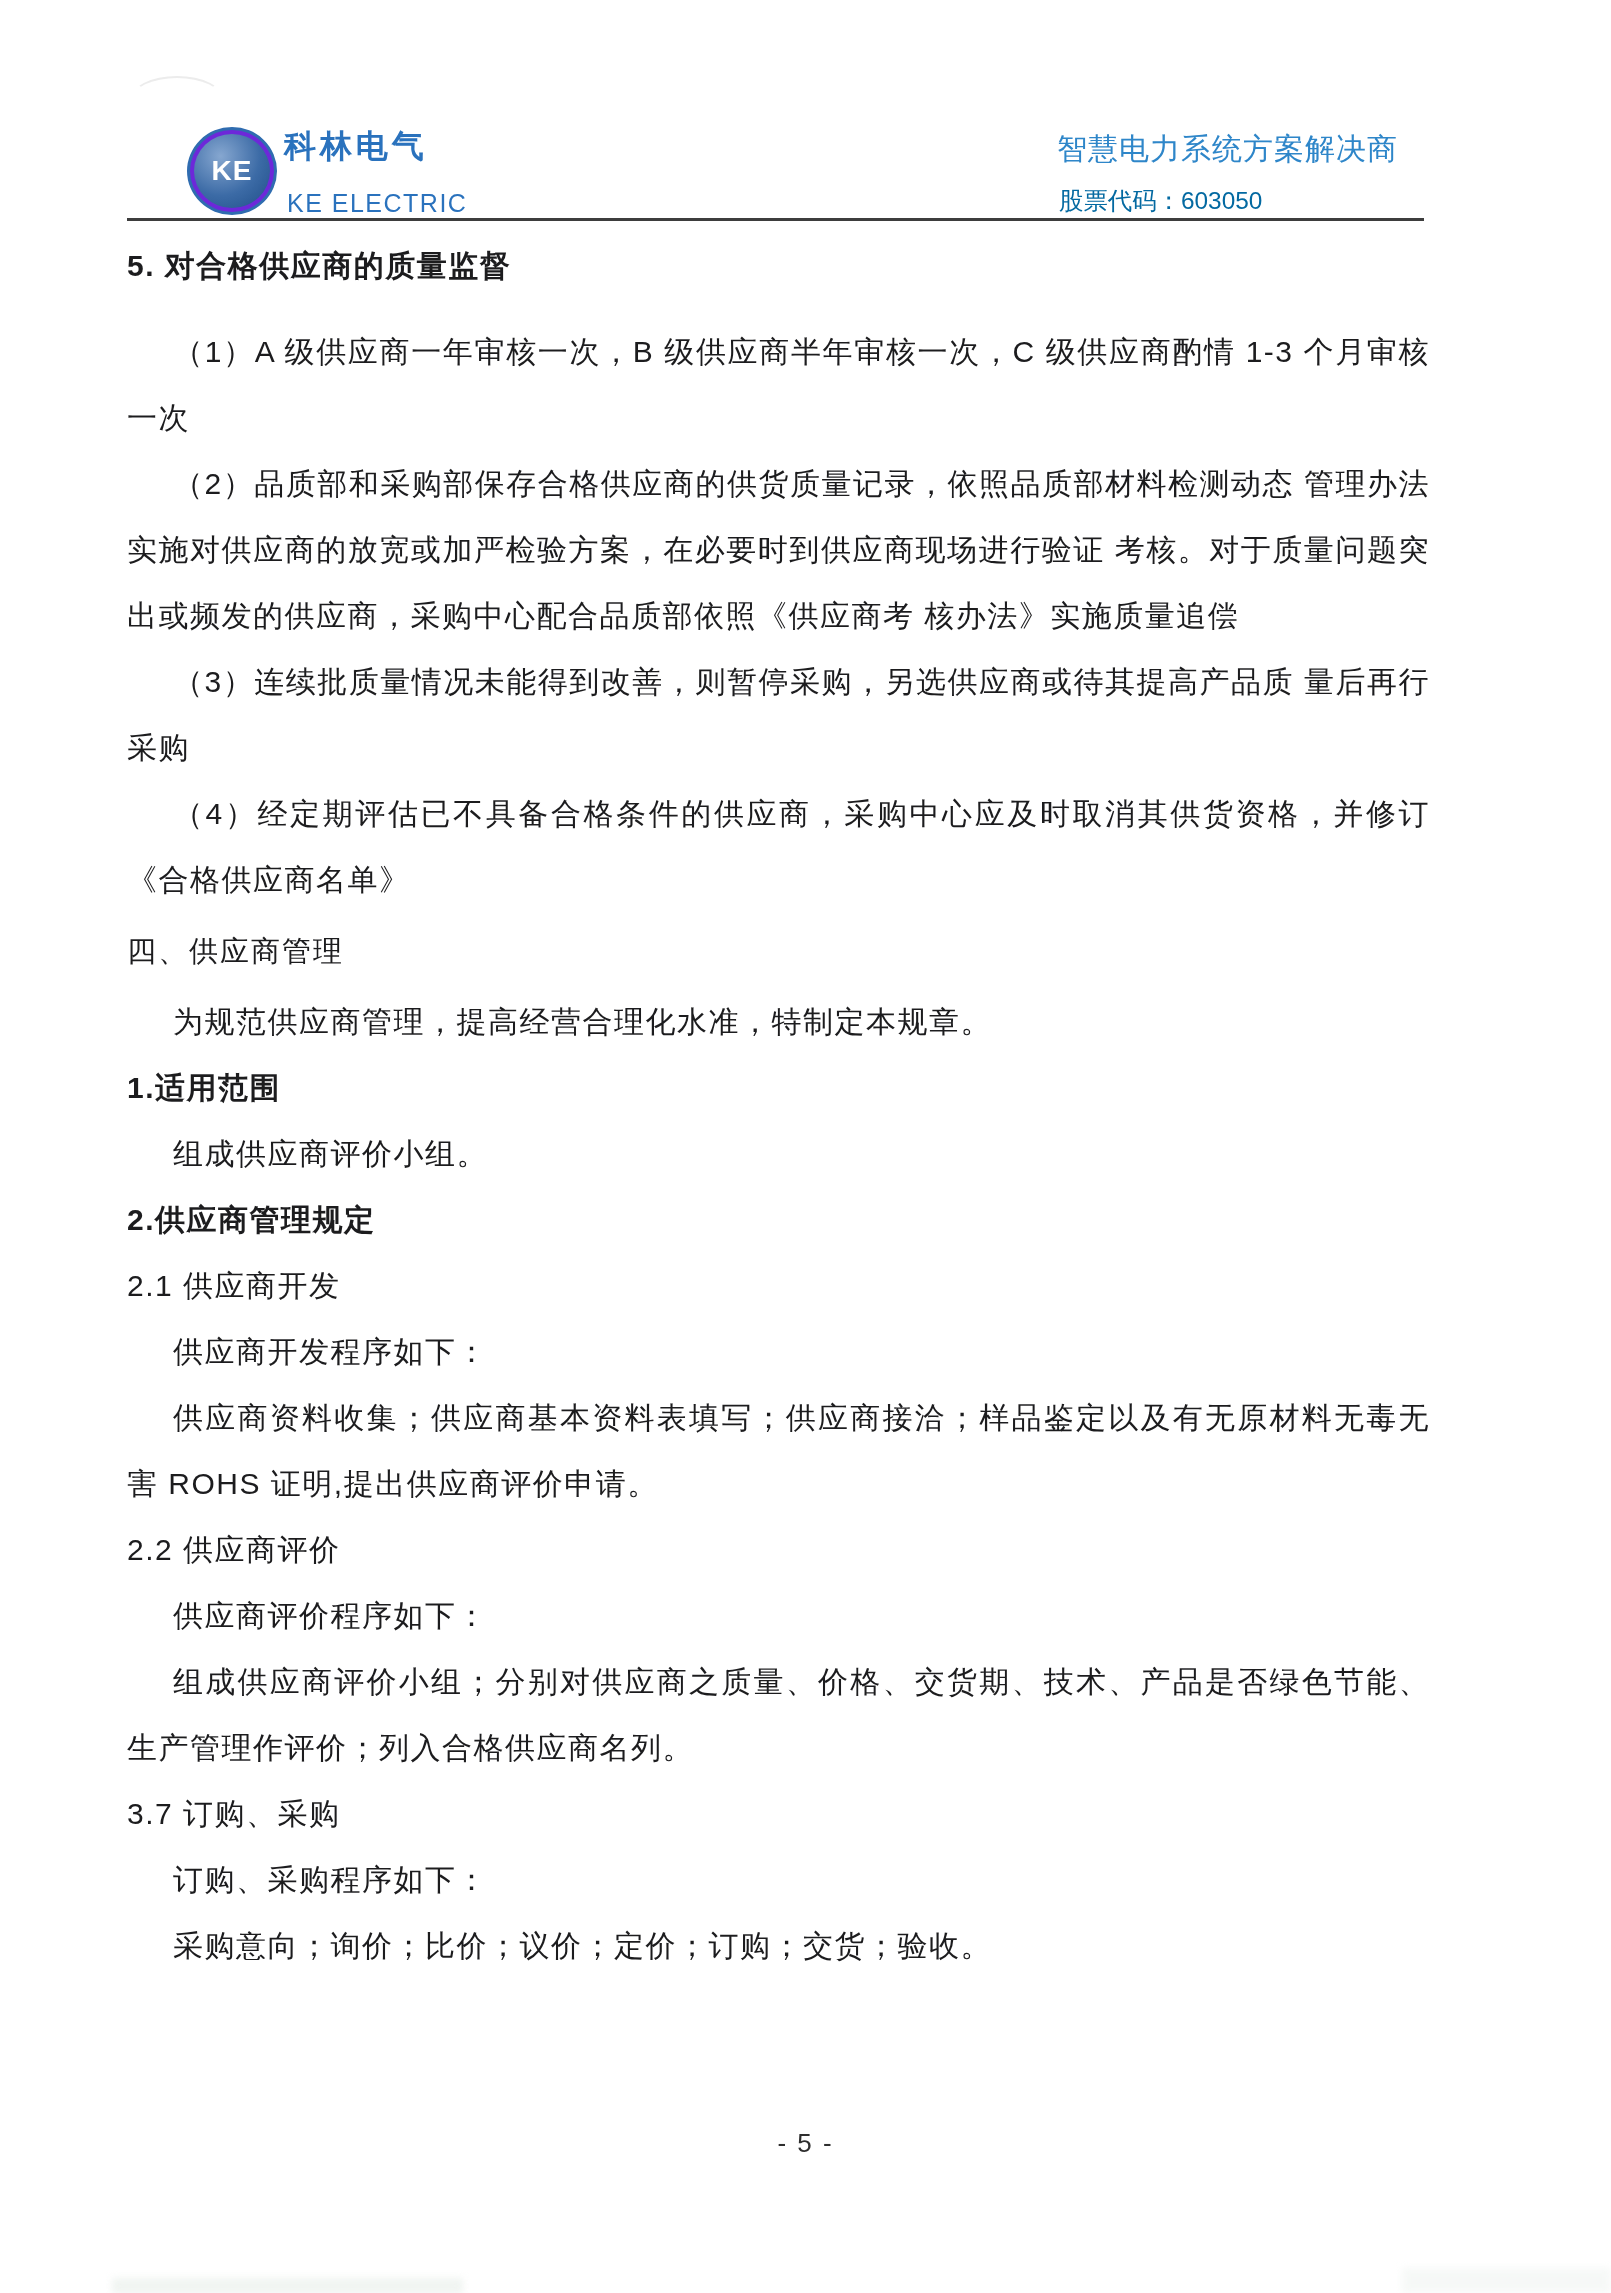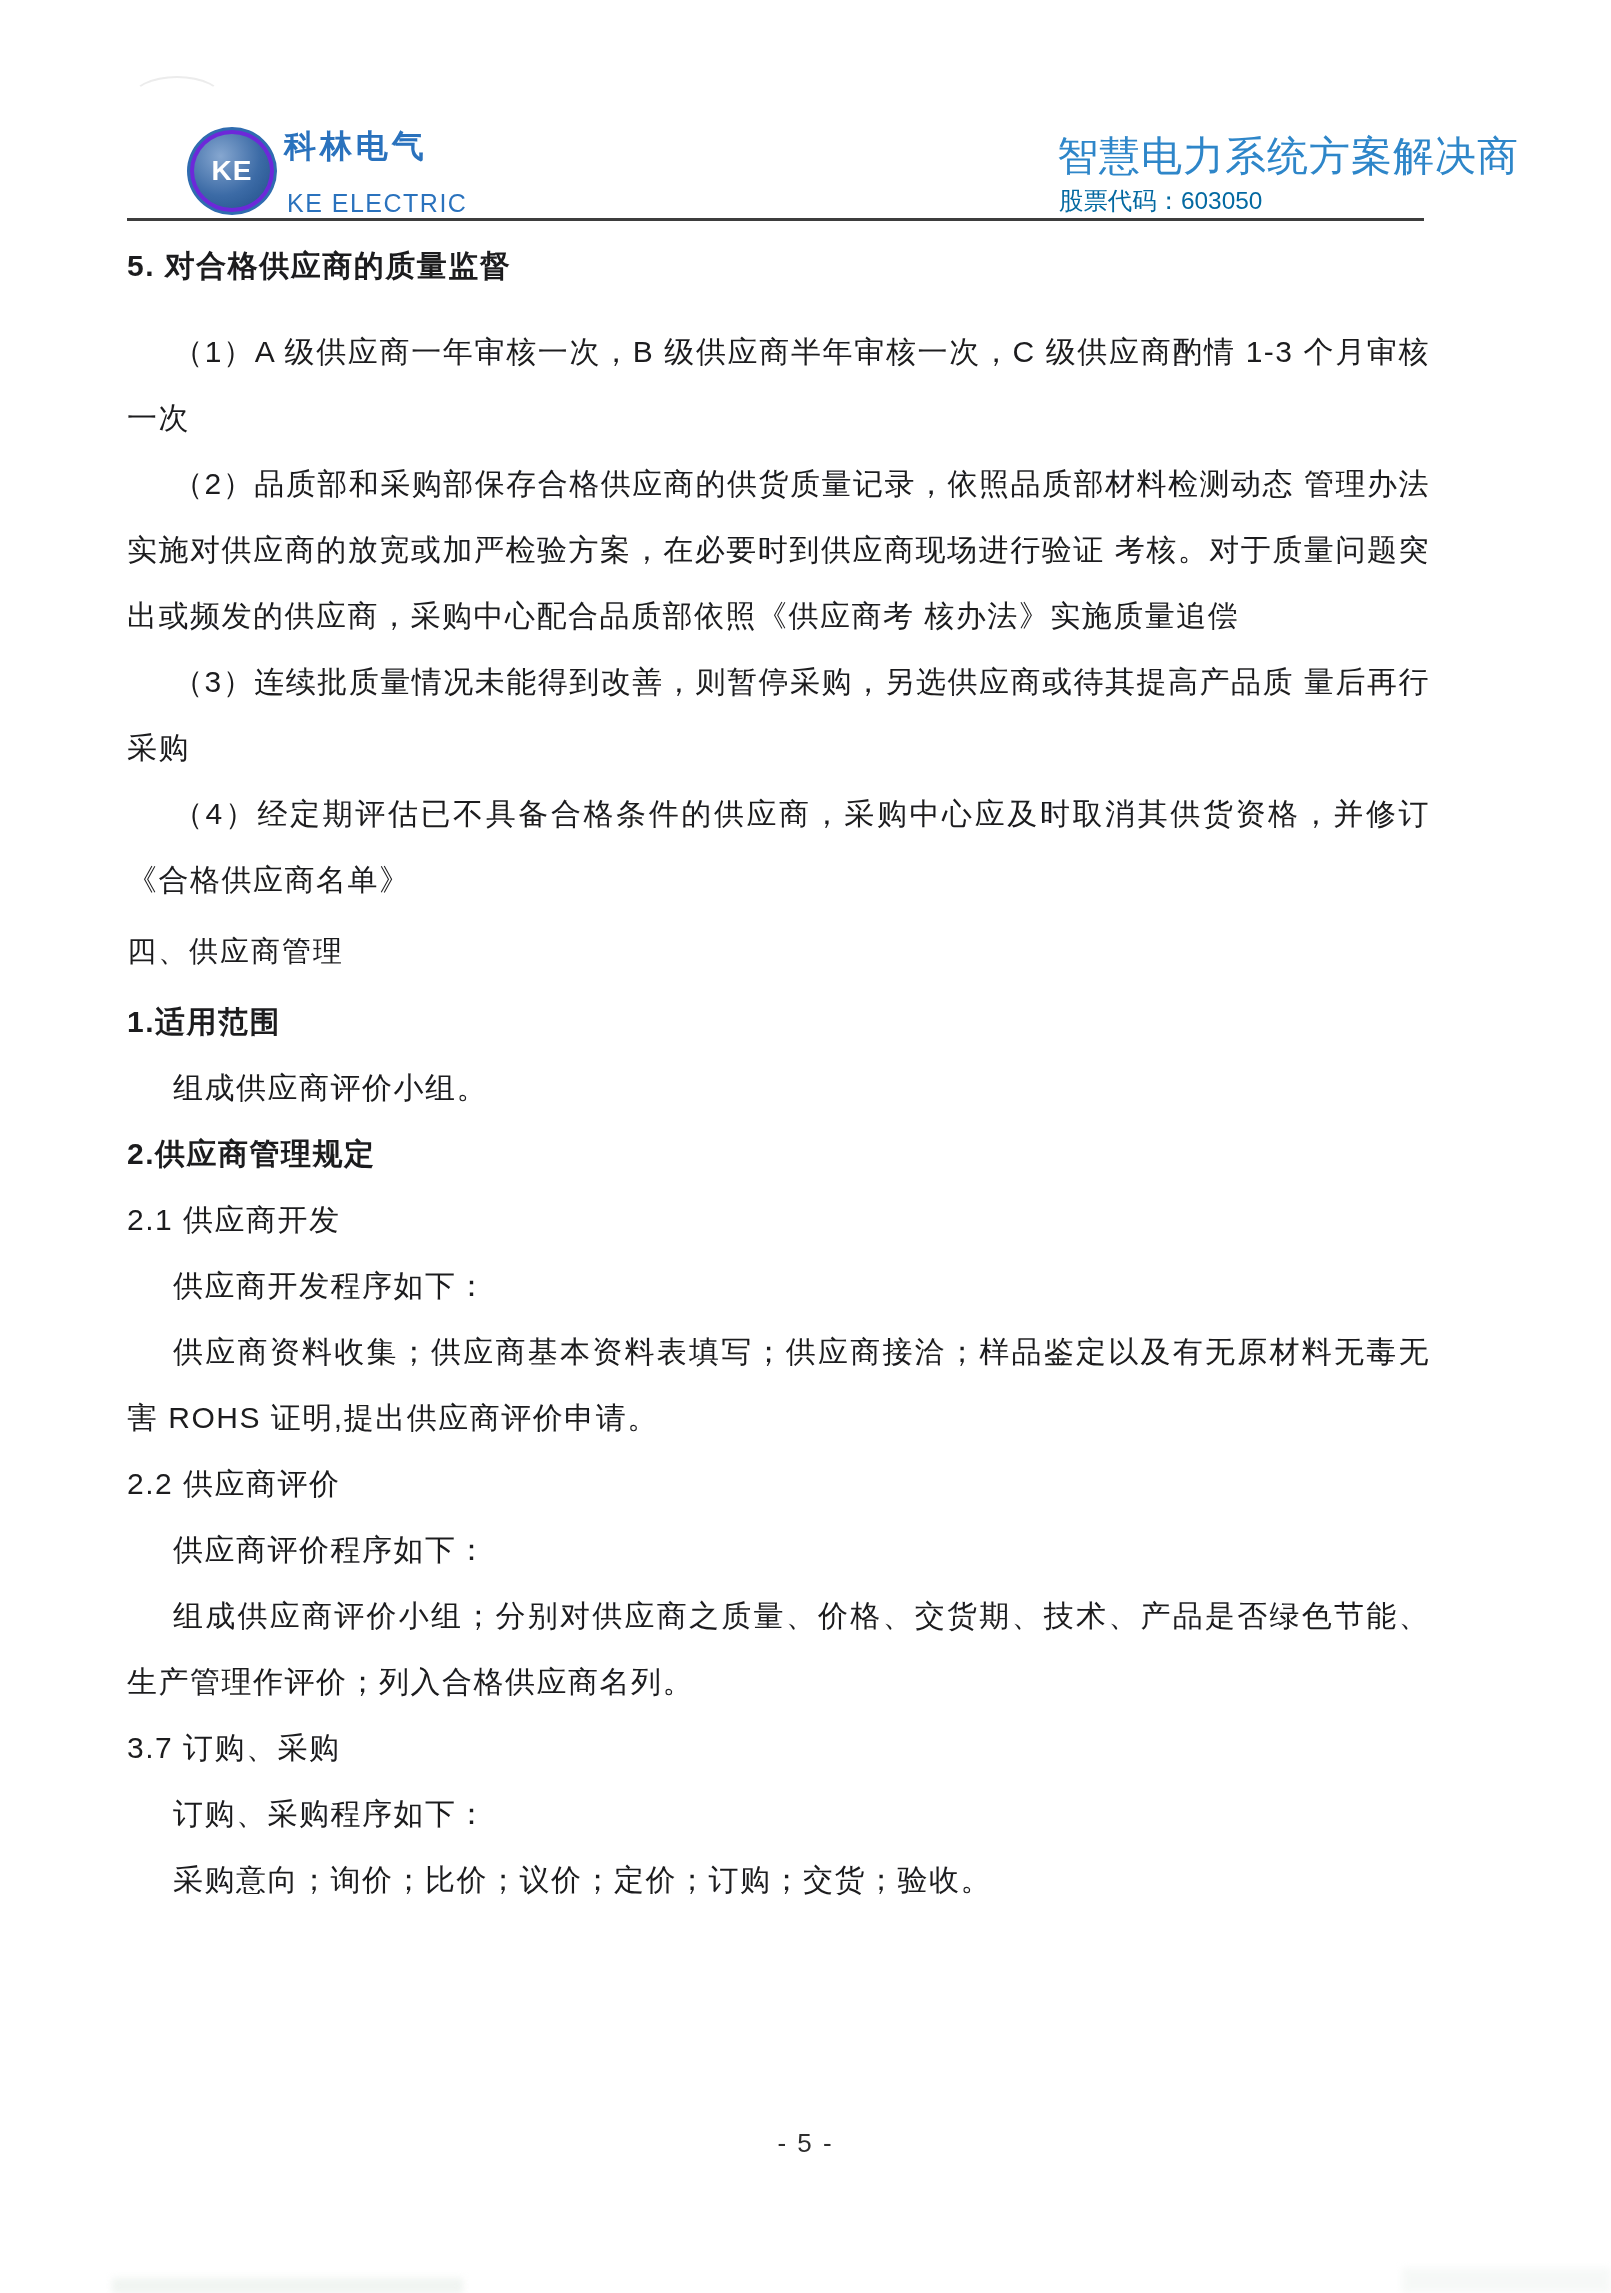--- a/index.html
+++ b/index.html
@@ -32,21 +32,21 @@
     position: absolute; left: 284px; top: 125px;
     font-size: 32px; font-weight: bold; color: #2a72bd; letter-spacing: 3.9px;
     white-space: nowrap;
   }
   .company-en {
     position: absolute; left: 287px; top: 189px;
     font-size: 25px; color: #2a72bd; letter-spacing: 1.5px; white-space: nowrap;
   }
   .slogan {
     position: absolute; left: 1057px; top: 129px;
-    font-size: 41px; font-weight: 500; color: #2e86c9; letter-spacing: 1px;
+    font-size: 30px; font-weight: 500; color: #2e86c9; letter-spacing: 1px;
     white-space: nowrap;
   }
   .stock {
     position: absolute; left: 1059px; top: 185px;
     font-size: 24.4px; color: #0369a1; white-space: nowrap;
   }
   .header-rule {
     position: absolute; left: 127px; top: 218px;
     width: 1297px; height: 2.9px; background: #3d3d3d;
   }
@@ -102,20 +102,21 @@
   <div class="stock">股票代码：603050</div>
   <div class="header-rule"></div>
 
   <main class="doc">
     <h2 class="h2">5. 对合格供应商的质量监督</h2>
     <p class="indent">（1）A 级供应商一年审核一次，B 级供应商半年审核一次，C 级供应商酌情 1-3 个月审核一次</p>
     <p class="indent">（2）品质部和采购部保存合格供应商的供货质量记录，依照品质部材料检测动态 管理办法实施对供应商的放宽或加严检验方案，在必要时到供应商现场进行验证 考核。对于质量问题突出或频发的供应商，采购中心配合品质部依照《供应商考 核办法》实施质量追偿</p>
     <p class="indent">（3）连续批质量情况未能得到改善，则暂停采购，另选供应商或待其提高产品质 量后再行采购</p>
     <p class="indent">（4）经定期评估已不具备合格条件的供应商，采购中心应及时取消其供货资格，并修订《合格供应商名单》</p>
     <h1 class="h1">四、供应商管理</h1>
+    <p class="indent">为规范供应商管理，提高经营合理化水准，特制定本规章。</p>
     <h3 class="h3">1.适用范围</h3>
     <p class="indent">组成供应商评价小组。</p>
     <h3 class="h3">2.供应商管理规定</h3>
     <p>2.1 供应商开发</p>
     <p class="indent">供应商开发程序如下：</p>
     <p class="indent">供应商资料收集；供应商基本资料表填写；供应商接洽；样品鉴定以及有无原材料无毒无害 ROHS 证明,提出供应商评价申请。</p>
     <p>2.2 供应商评价</p>
     <p class="indent">供应商评价程序如下：</p>
     <p class="indent">组成供应商评价小组；分别对供应商之质量、价格、交货期、技术、产品是否绿色节能、生产管理作评价；列入合格供应商名列。</p>
     <p>3.7 订购、采购</p>

